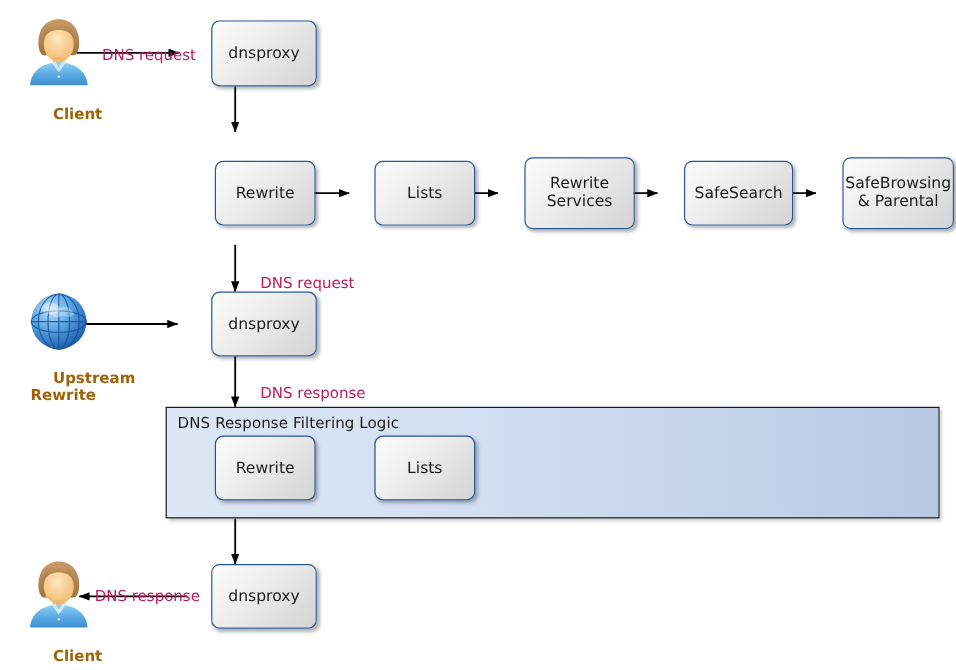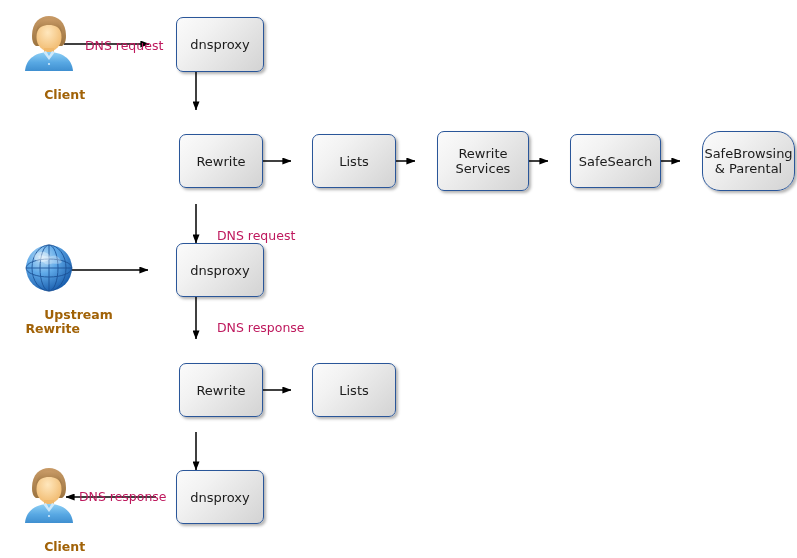--- a/index.html
+++ b/index.html
@@ -131,20 +131,23 @@
       <line x1="239" y1="161" x2="291" y2="161" marker-end="url(#arrowhead)"></line>
       <line x1="372" y1="161" x2="415" y2="161" marker-end="url(#arrowhead)"></line>
       <line x1="505" y1="161" x2="548" y2="161" marker-end="url(#arrowhead)"></line>
       <line x1="637" y1="161" x2="680" y2="161" marker-end="url(#arrowhead)"></line>
 
       <line x1="239" y1="390" x2="291" y2="390" marker-end="url(#arrowhead)"></line>
     </g>
   </svg>
 
 
+  <div class="group-box" style="left:138px; top:339px; width:645px; height:93px;">
+    <div class="group-title">DNS Response Filtering Logic</div>
+  </div>
 
   <div class="node" style="left:152px; top:17px; width:88px; height:55px;">
     <span>dnsproxy</span>
   </div>
 
   <div class="node" style="left:152px; top:243px; width:88px; height:54px;">
     <span>dnsproxy</span>
   </div>
 
   <div class="node" style="left:152px; top:470px; width:88px; height:54px;">
@@ -161,21 +164,21 @@
 
   <div class="node" style="left:413px; top:131px; width:92px; height:60px;">
     <span style="white-space: pre;">Rewrite
 Services</span>
   </div>
 
   <div class="node" style="left:546px; top:134px; width:91px; height:54px;">
     <span>SafeSearch</span>
   </div>
 
-  <div class="node" style="left:678px; top:131px; width:93px; height:60px;border-radius:18px;">
+  <div class="node" style="left:678px; top:131px; width:93px; height:60px;">
     <span style="white-space: pre;">SafeBrowsing
 &amp; Parental</span>
   </div>
 
   <div class="node" style="left:155px; top:363px; width:84px; height:54px;">
     <span>Rewrite</span>
   </div>
 
   <div class="node" style="left:288px; top:363px; width:84px; height:54px;">
     <span>Lists</span>

